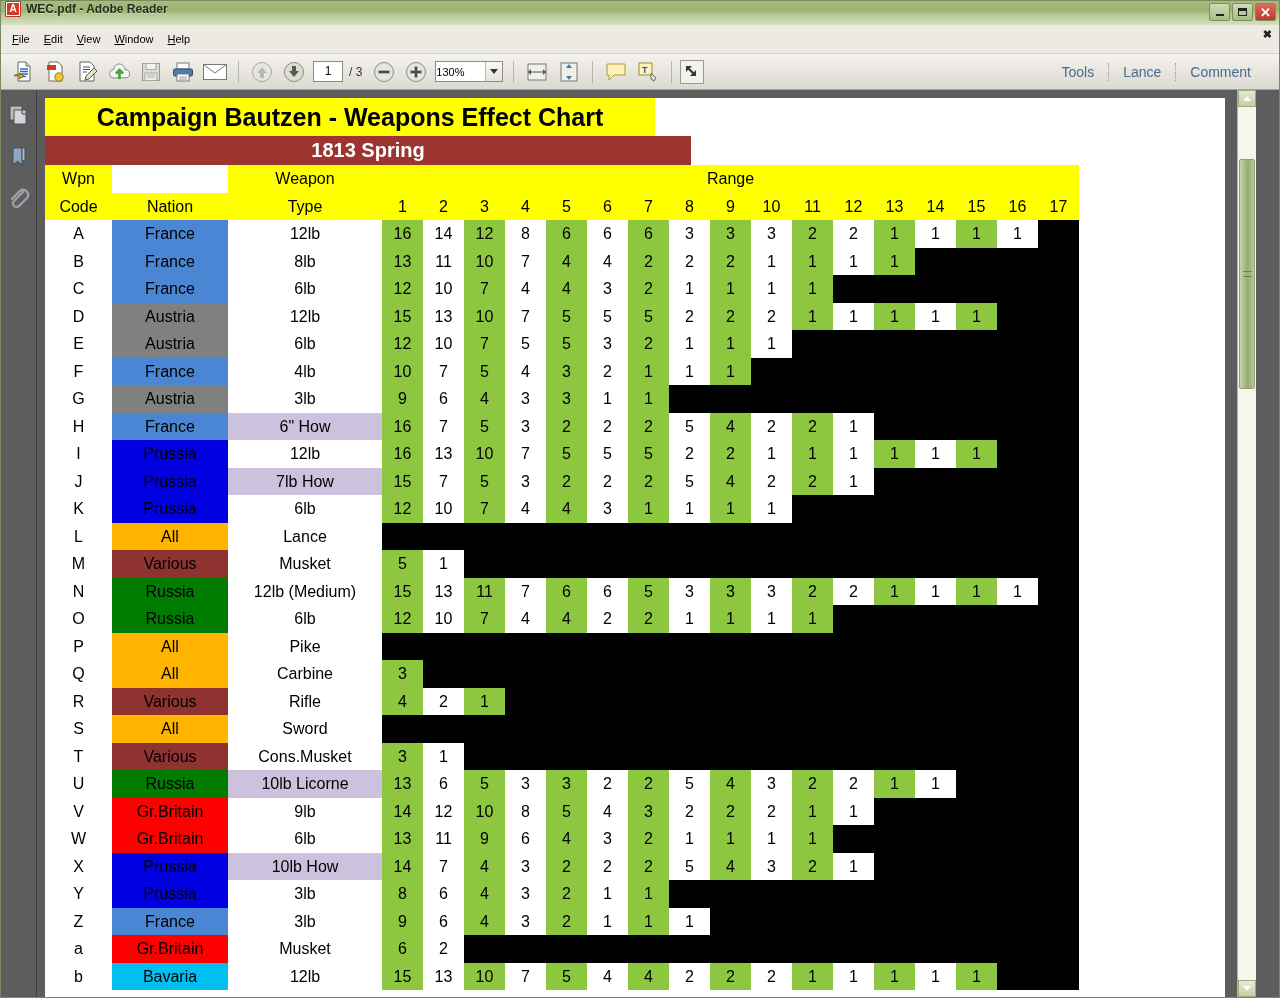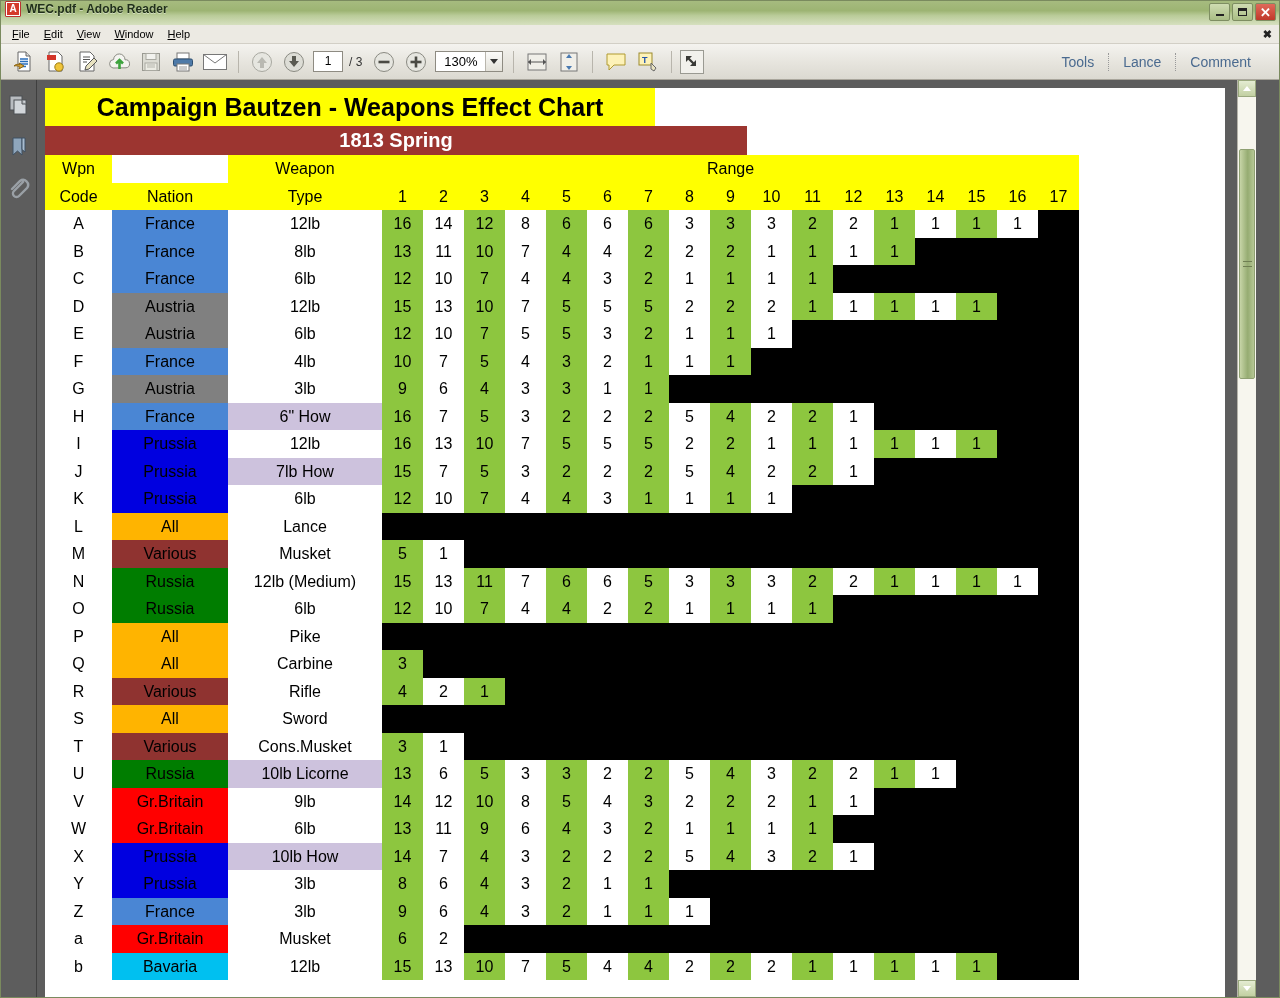--- a/index.html
+++ b/index.html
@@ -56,21 +56,21 @@
   .win-btn.close{
     background:linear-gradient(to bottom,#e06a5a,#c0382a);
     color:#fff;font-weight:bold;font-size:13px;
   }
   .win-btn .min{display:block;width:8px;height:2px;background:#222;margin-top:6px;}
   .win-btn .max{display:block;width:9px;height:8px;border:1.5px solid #222;border-top-width:3px;}
 
   
   .menubar{
     height:19px;flex:0 0 19px;background:#eceae3;
-    display:flex;align-items:center;padding:4px 4px;
+    display:flex;align-items:center;padding:14px 4px;
     border-bottom:1px solid #d2cfc6;position:relative;
   }
   .menu-item{
     font-size:11px;color:#000;padding:2px 7px;white-space:nowrap;
   }
   .menu-item u{text-decoration:underline;}
   .menu-close{
     position:absolute;right:7px;top:3px;font-size:11px;color:#222;font-weight:bold;
   }
 
@@ -90,21 +90,21 @@
   .pagebox{
     width:30px;height:21px;border:1px solid #8e8b82;background:#fff;
     font-size:12px;text-align:center;line-height:19px;color:#000;
     margin:0 3px;
   }
   .pagetot{font-size:12px;color:#333;margin:0 6px 0 3px;white-space:nowrap;}
   .zoombox{
     width:68px;height:21px;border:1px solid #8e8b82;background:#fff;
     display:flex;align-items:center;margin:0 3px;
   }
-  .zoomval{flex:1;font-size:13px;text-align:center;color:#000;}
+  .zoomval{flex:1;font-size:11px;color:#000;}
   .zoomarrow{
     width:17px;height:19px;border-left:1px solid #b9b6ad;
     background:linear-gradient(to bottom,#fbfbf9,#e3e1d9);
     display:flex;align-items:center;justify-content:center;
   }
   .tri-dn{width:0;height:0;border-left:4px solid transparent;border-right:4px solid transparent;border-top:5px solid #333;}
   .tb-right{margin-left:auto;display:flex;align-items:center;padding-right:8px;}
   .tb-link{font-size:14px;color:#4a6a8f;padding:0 14px;white-space:nowrap;text-align:center;}
   .tb-dot{width:1px;height:18px;border-left:1px dotted #999;}
 
@@ -404,21 +404,21 @@
         </svg>
       </div>
     </div>
 
     <div class="docwrap">
       <div class="page">
 
         <div class="chart">
 
           <div class="bar-title" style="width:610px;">Campaign Bautzen - Weapons Effect Chart</div>
-          <div class="bar-sub" style="width:702px;">1813 Spring</div>
+          <div class="bar-sub" style="width:646px;">1813 Spring</div>
 
           <table class="wec">
             <thead>
               <tr>
                 <th class="c-code hdr-cell">Wpn</th>
                 <th class="c-nation hdr-wpnbox"></th>
                 <th class="c-type hdr-cell">Weapon</th>
                 <th class="rng-label" colspan="17">Range</th>
               </tr>
               <tr id="hdr2">

